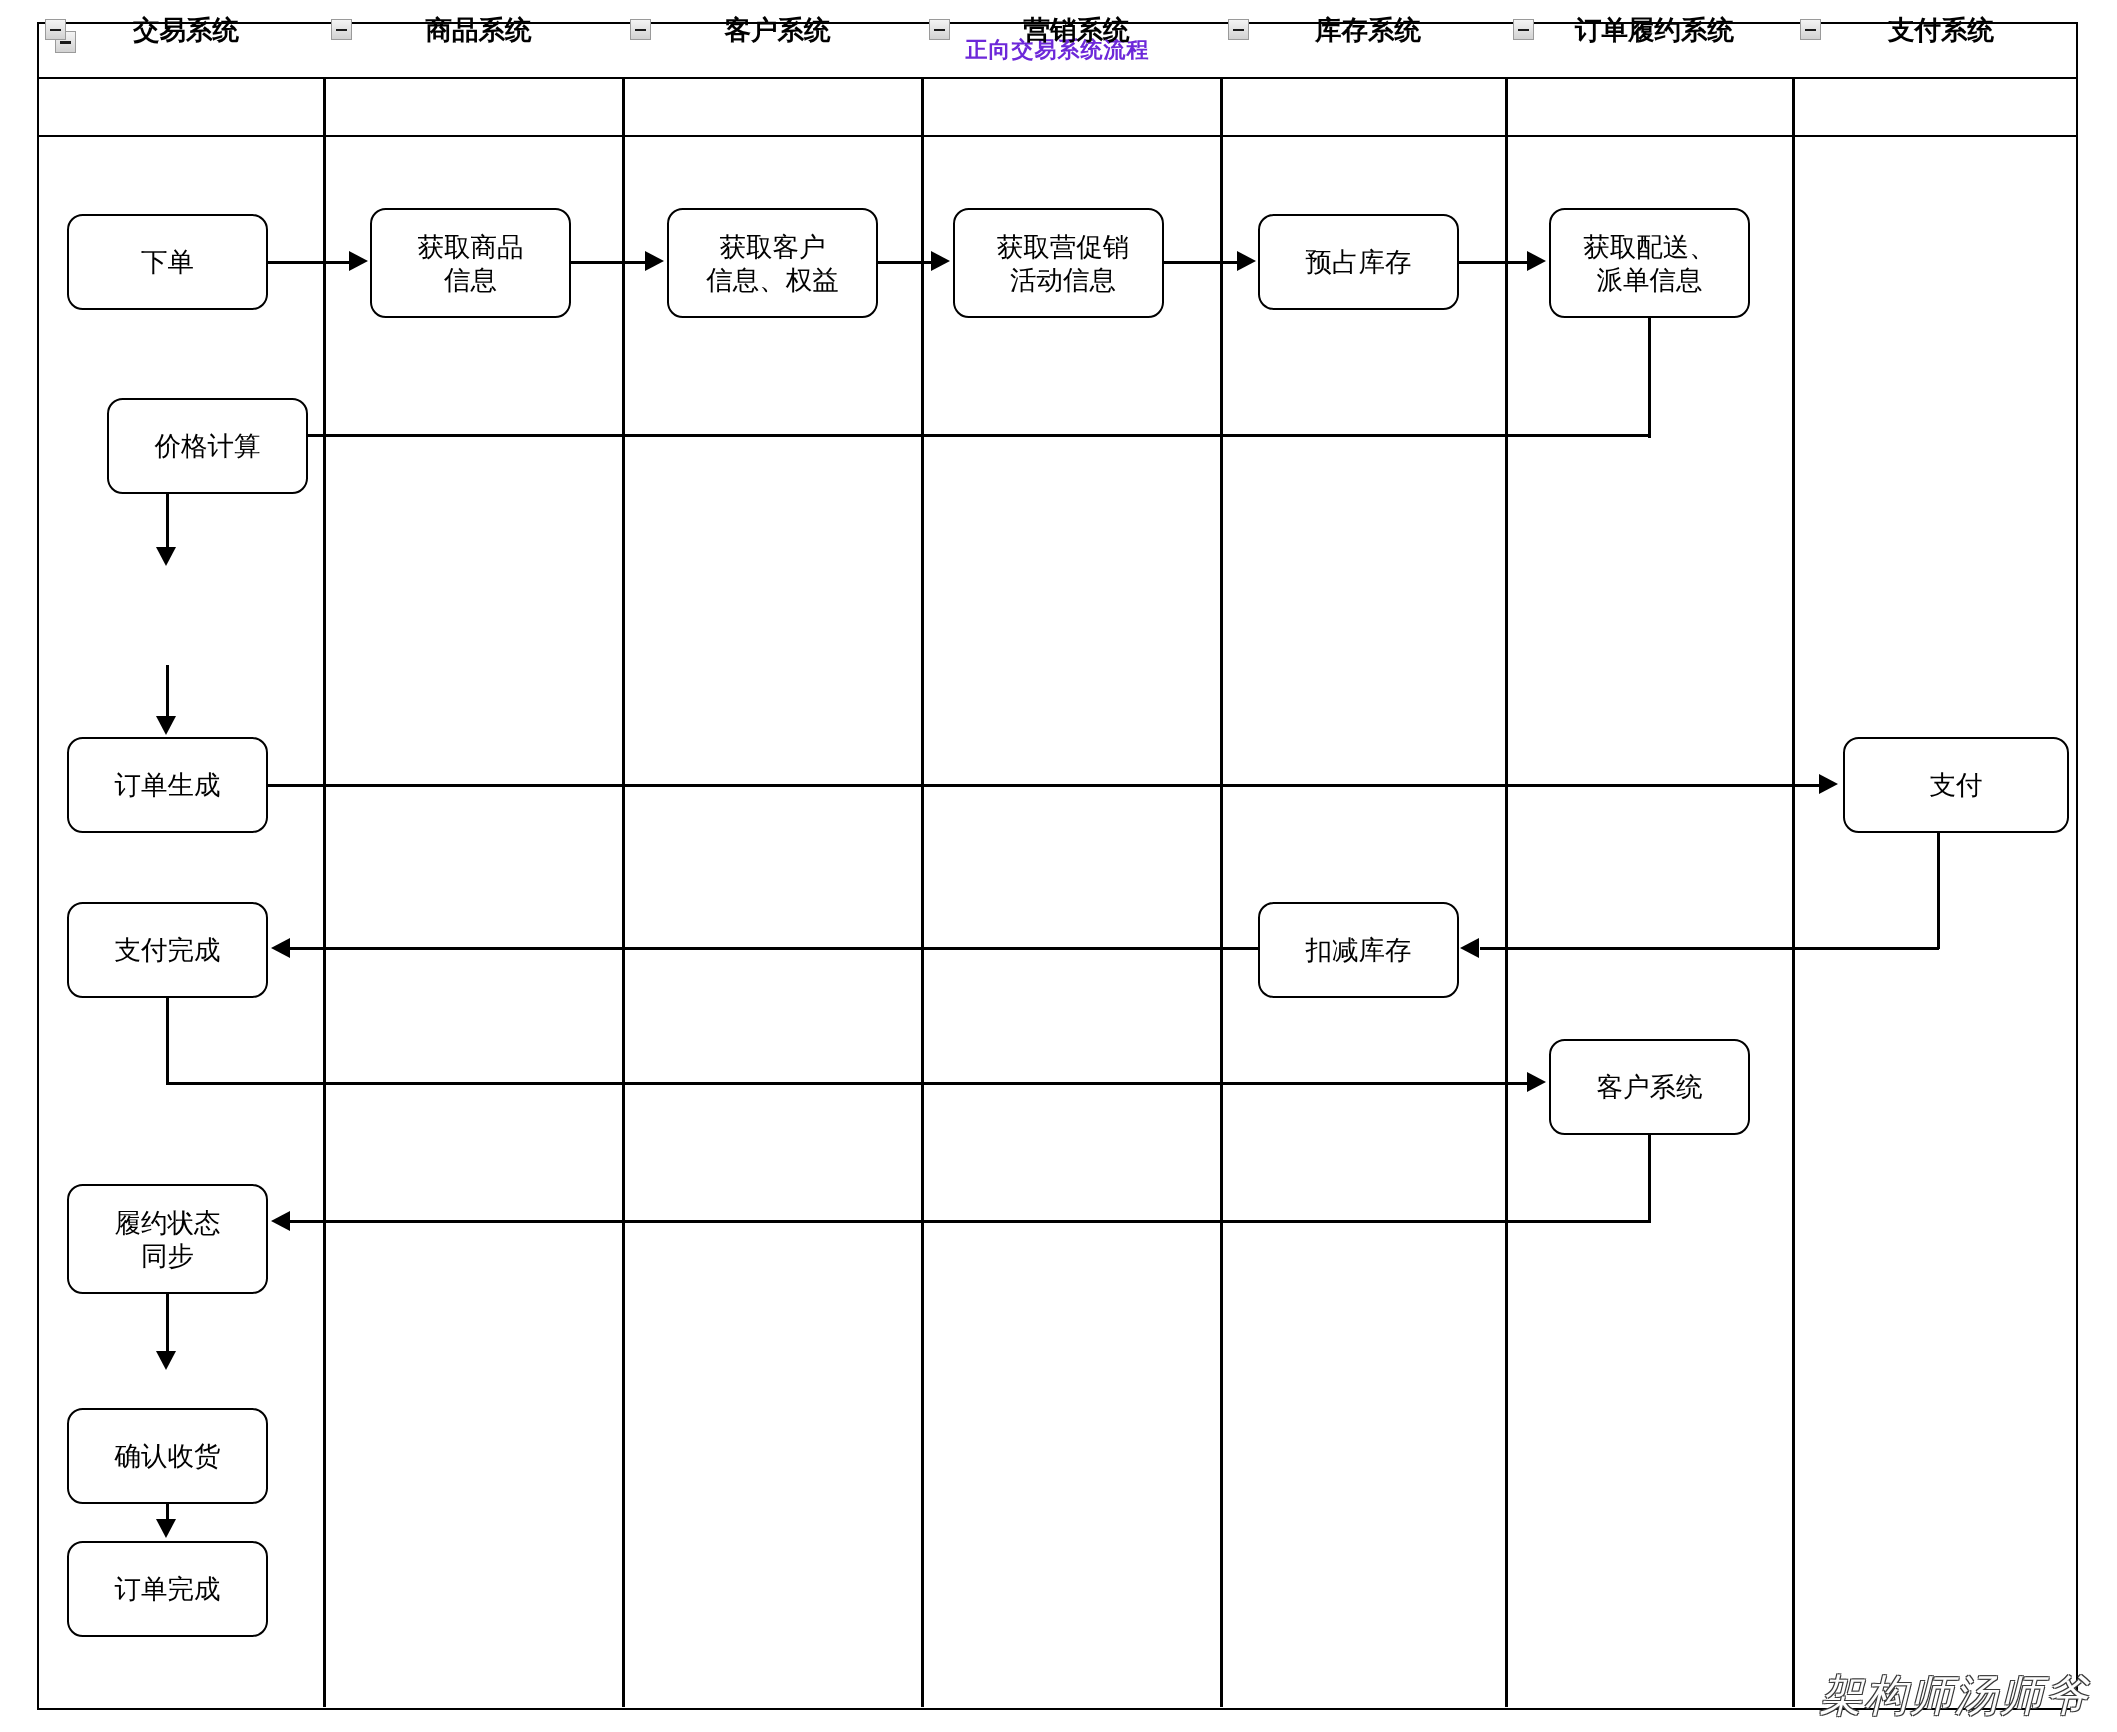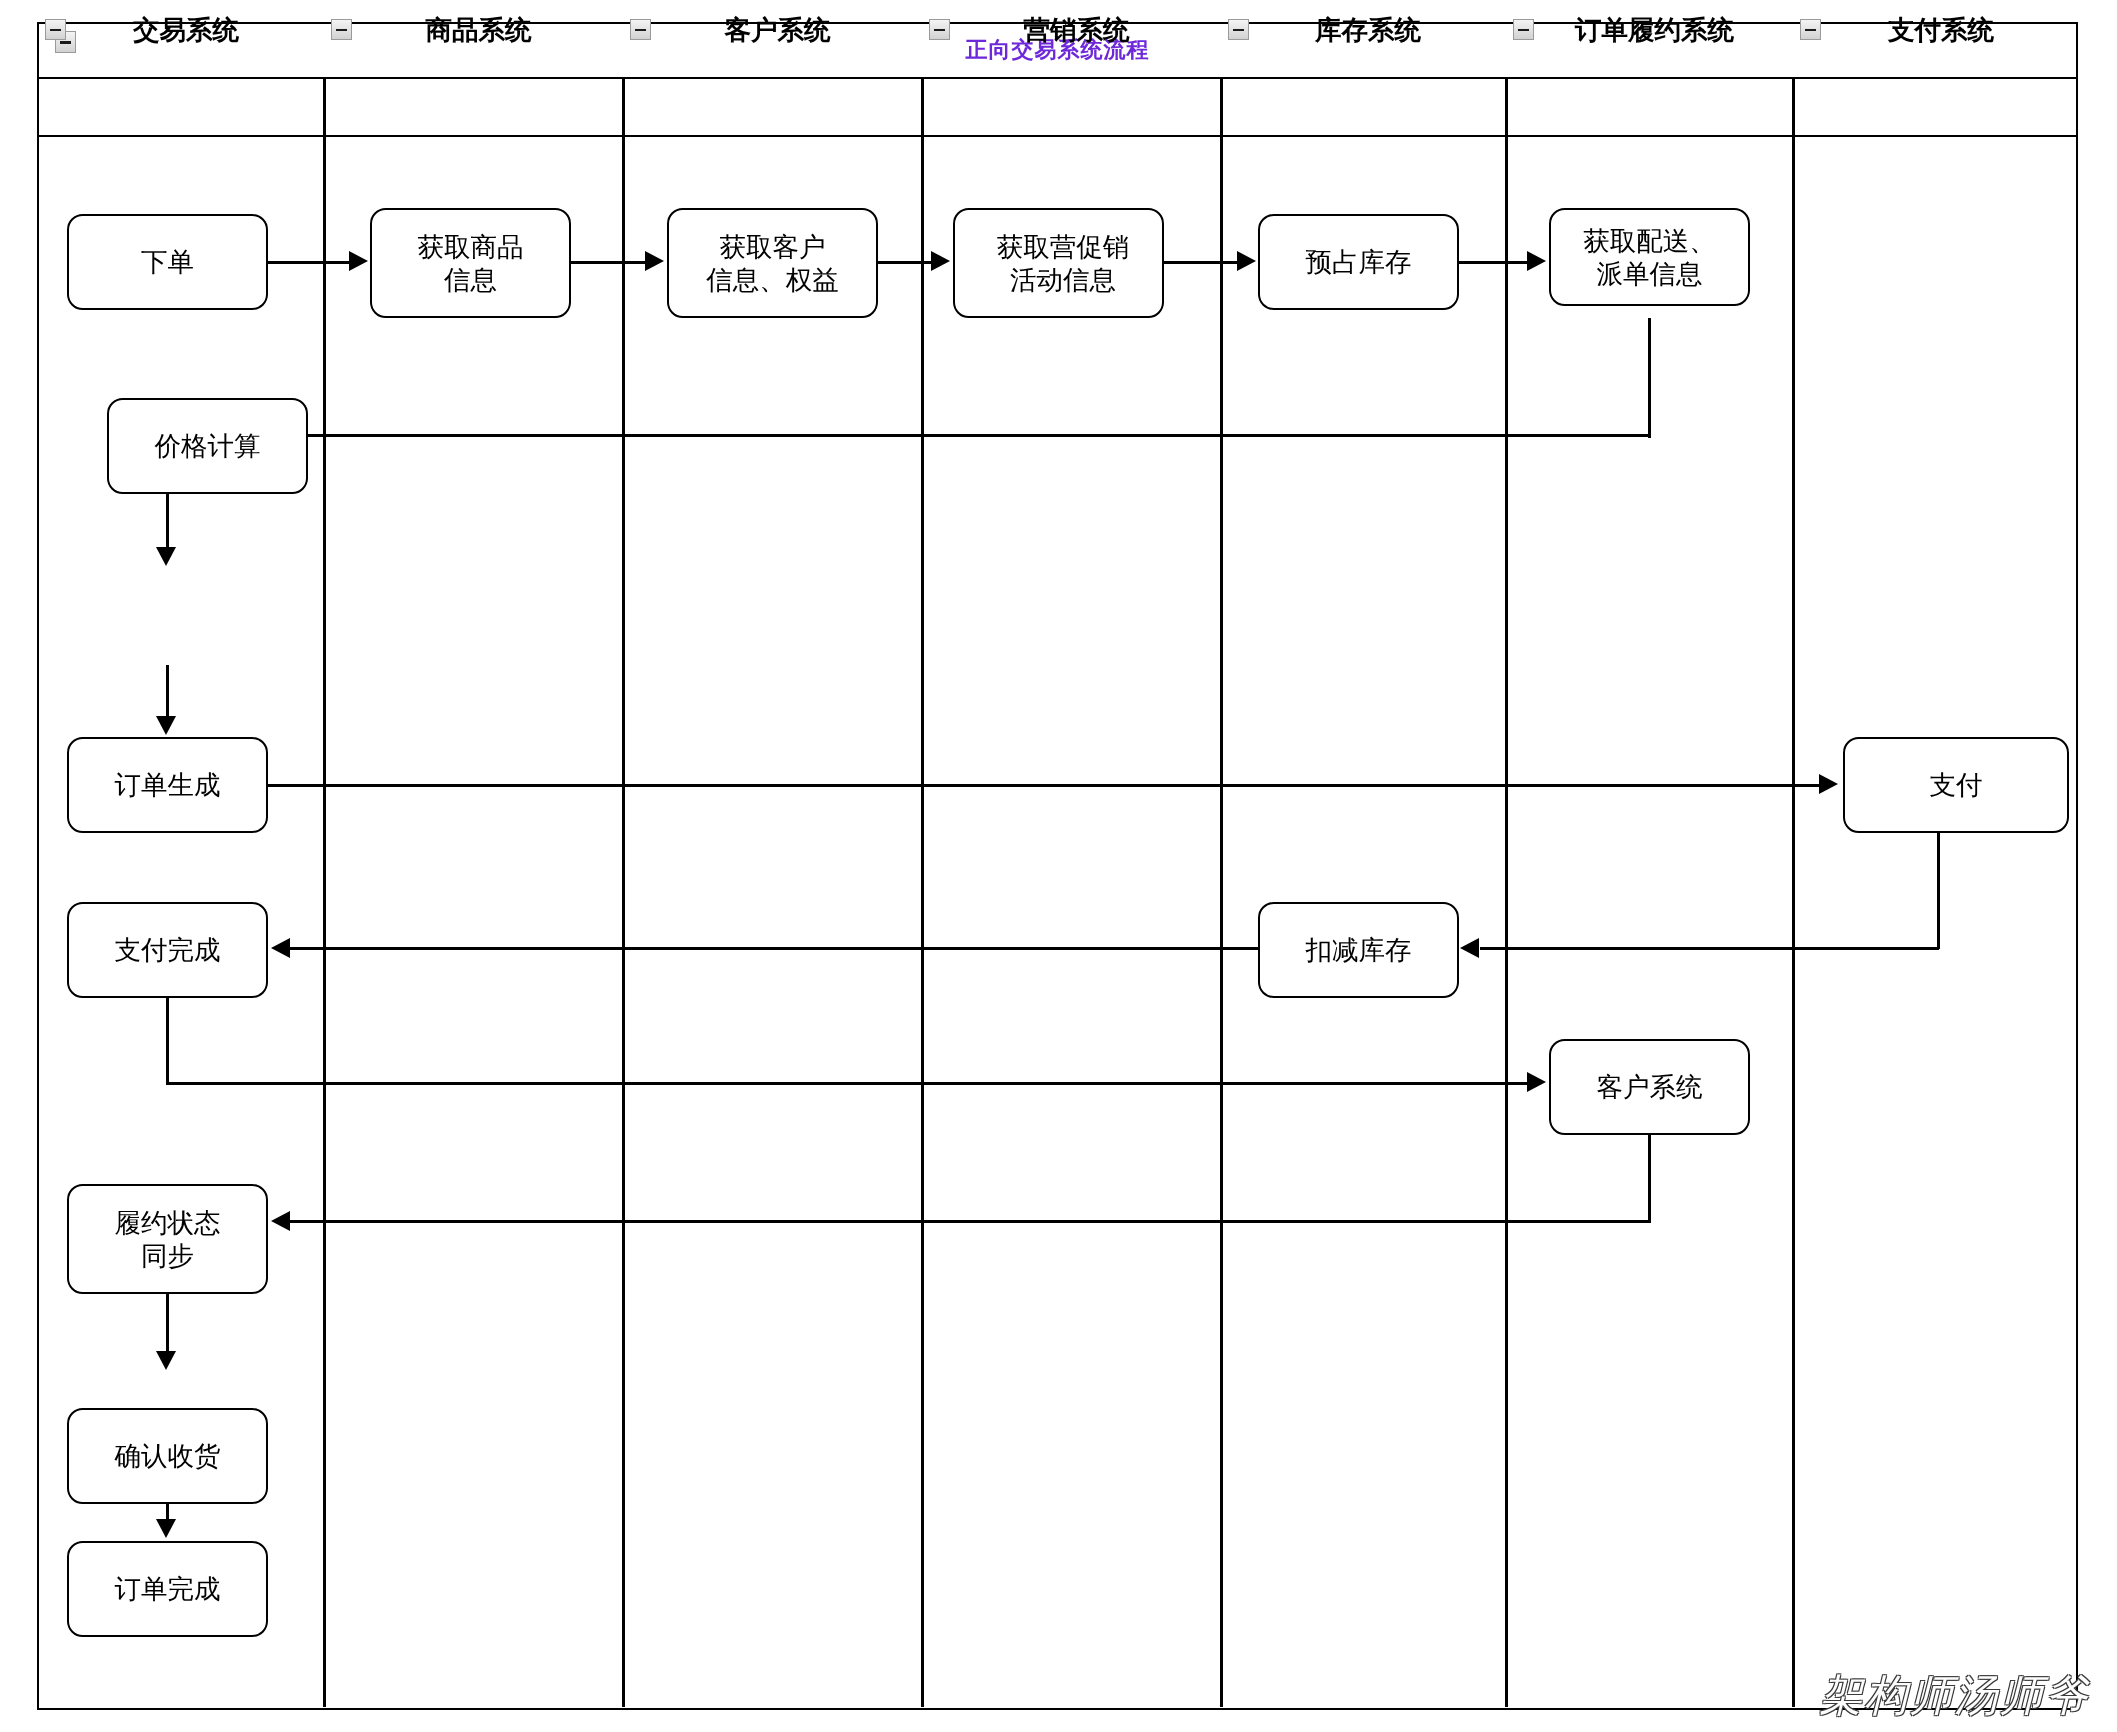--- a/index.html
+++ b/index.html
@@ -152,21 +152,21 @@
   <div class="arr arr-d" style="left:156px;top:1519px;"></div>
 
   <div class="task" style="left:67px;top:214px;width:201px;height:96px;">下单</div>
   <div class="task" style="left:370px;top:208px;width:201px;height:110px;">获取商品
 信息</div>
   <div class="task" style="left:667px;top:208px;width:211px;height:110px;">获取客户
 信息、权益</div>
   <div class="task" style="left:953px;top:208px;width:211px;height:110px;padding-left:15px;">获取营促销
 活动信息</div>
   <div class="task" style="left:1258px;top:214px;width:201px;height:96px;">预占库存</div>
-  <div class="task" style="left:1549px;top:208px;width:201px;height:98px;">获取配送、
+  <div class="task" style="left:1549px;top:208px;width:201px;height:110px;">获取配送、
 派单信息</div>
 
   <div class="task" style="left:67px;top:398px;width:201px;height:96px;margin-left:40px;">价格计算</div>
   <div class="task" style="left:67px;top:737px;width:201px;height:96px;">订单生成</div>
   <div class="task" style="left:1843px;top:737px;width:226px;height:96px;">支付</div>
   <div class="task" style="left:1258px;top:902px;width:201px;height:96px;">扣减库存</div>
   <div class="task" style="left:67px;top:902px;width:201px;height:96px;">支付完成</div>
   <div class="task" style="left:1549px;top:1039px;width:201px;height:96px;">客户系统</div>
   <div class="task" style="left:67px;top:1184px;width:201px;height:110px;">履约状态
 同步</div>

